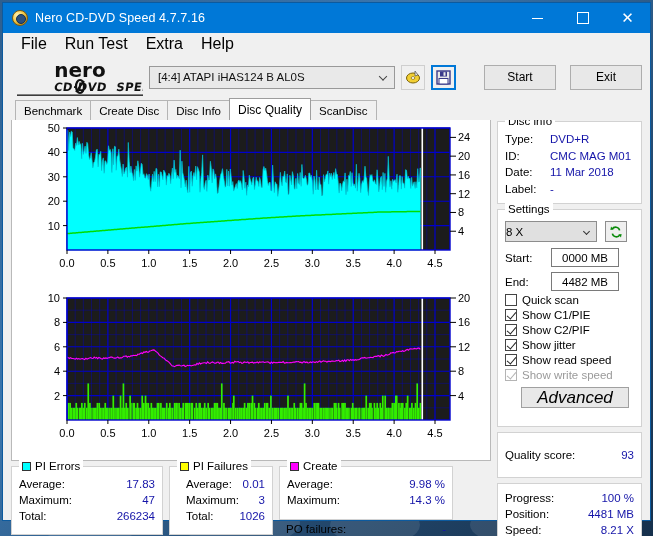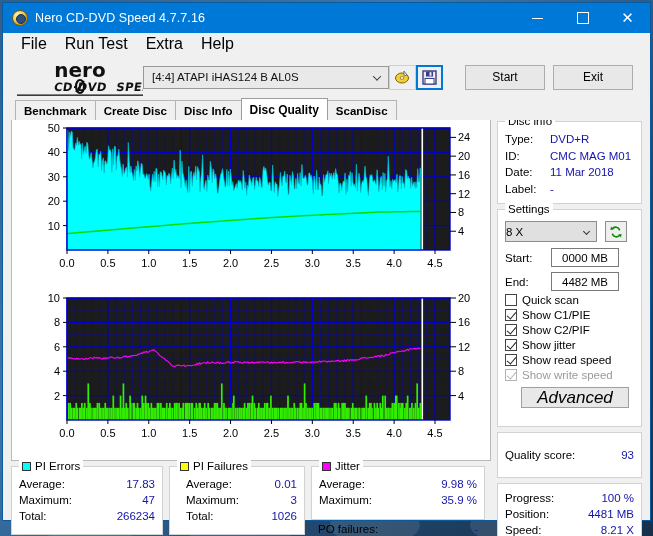--- a/index.html
+++ b/index.html
@@ -53,21 +53,21 @@
 
   .menubar {
     height: 23px; background: #f0f0f0; display: flex; align-items: center;
     font-size: 16px; color: #000; padding-left: 9px; flex: 0 0 auto;
     border-bottom: 1px solid #f0f0f0;
   }
   .menubar .mi { padding: 2px 9px; }
 
   .toolbar {
     height: 42px; background: #f0f0f0; display: flex; align-items: center;
-    padding: 0 8px; flex: 0 0 auto; 
+    padding: 0 8px; flex: 0 0 auto; gap: 6px;
   }
   .logo { width: 126px; height: 38px; margin-left: 6px; flex:0 0 auto;
           display:flex; align-items:center; justify-content:center; }
   .drivebox {
     flex: 0 0 auto; width: 246px; height: 23px; background: #e9e9e9;
     border: 1px solid #999; display: flex; align-items: center;
     font-size: 11.5px; color: #111; padding-left: 8px; position: relative;
   }
   .drivebox .chev {
     position:absolute; right: 8px; top: 50%; transform: translateY(-60%) rotate(45deg);
@@ -87,21 +87,21 @@
   #exit-button  { width: 80px; margin-left: 8px; }
 
   
   .tabstrip {
     height: 22px; display: flex; align-items: flex-end; padding-left: 12px;
     flex: 0 0 auto; background: #f0f0f0; position: relative; z-index: 2;
   }
   .tab {
     height: 20px; padding: 0 8px; font-size: 11.5px; color: #000;
     border: 1px solid #b4b4b4; border-bottom: none; background: #f0f0f0;
-    display: flex; align-items: center; margin-right: -1px; font-weight: bold;
+    display: flex; align-items: center; margin-right: -1px;
   }
   .tab.active { height: 22px; background: #fff; font-size: 12px; border-color:#9d9d9d; position:relative; z-index:3;}
 
   
   .content { flex: 1 1 auto; display: flex; padding: 0 8px 6px 8px; gap: 6px; }
   .leftcol { width: 480px; display: flex; flex-direction: column; }
   .rightcol { width: 145px; display: flex; flex-direction: column; gap: 5px; padding-top:1px;}
 
   .chartwrap { background:#fff; border:1px solid #b9b9b9; border-top:none; }
 
@@ -147,21 +147,21 @@
             border:1px solid #a0a0a0; font-size:17px; display:flex;align-items:center;justify-content:center;color:#000;font-style:italic;}
 
   .swatch { width:9px;height:9px; border:1px solid #333; display:inline-block; }
 
   .statrow { display:flex; font-size:11.5px; line-height:16px; }
   .statrow .k { flex:1 1 auto; color:#000; }
   .statrow .v { color:#1414a8; text-align:right; }
 
   #bottom-stats { display:flex; gap:6px; margin-top:5px; }
   #pi-errors-group { width: 152px; }
-  #pi-failures-group { width: 136px; padding-left: 16px; }
+  #pi-failures-group { width: 104px; padding-left: 16px; }
   #jitter-box { width: 174px; position:relative; }
   #jitter-group { height: 54px; }
   #po-failures-row { display:flex; font-size:11.5px; margin-top:3px; padding:0 7px; }
   #po-failures-row .k { flex:1 1 auto; color:#000; }
   #po-failures-row .v { color:#1414a8; }
 
   #progress-group .statrow .v { width: 64px; }
 
   svg { display:block; }
 </style>
@@ -721,29 +721,29 @@
             <div class="statrow">
               <span class="k">Total:</span>
               <span class="v">1026</span>
             </div>
           </div>
 
           <div id="jitter-box">
             <div class="group" id="jitter-group">
               <div class="glabel">
                 <span class="swatch" id="sw-jit" style="background: rgb(255, 0, 255);"></span>
-                <span>Jitter</span>
+                <span>Create</span>
               </div>
               <div class="statrow">
                 <span class="k">Average:</span>
                 <span class="v">9.98 %</span>
               </div>
               <div class="statrow">
                 <span class="k">Maximum:</span>
-                <span class="v">35.9 %</span>
+                <span class="v">14.3 %</span>
               </div>
             </div>
             <div id="po-failures-row">
               <span class="k">PO failures:</span>
               <span class="v">-</span>
             </div>
           </div>
 
         </div>
       </div>

